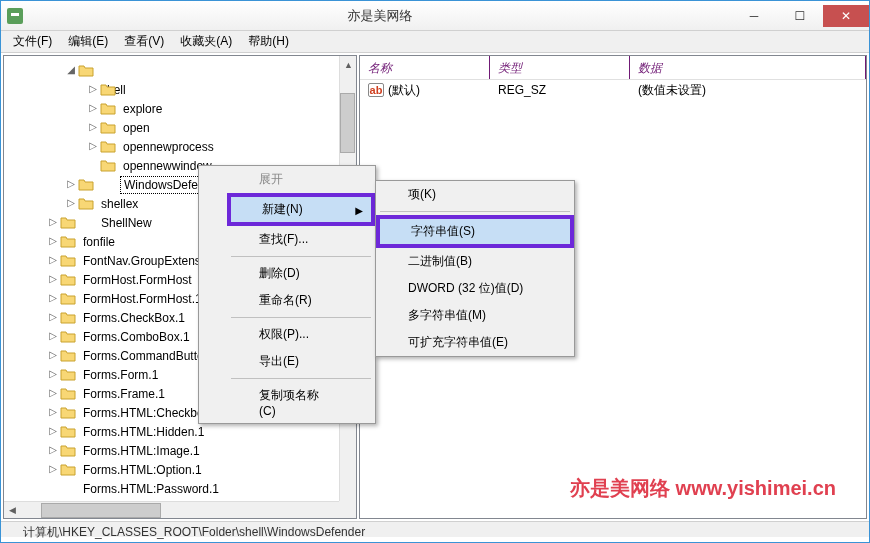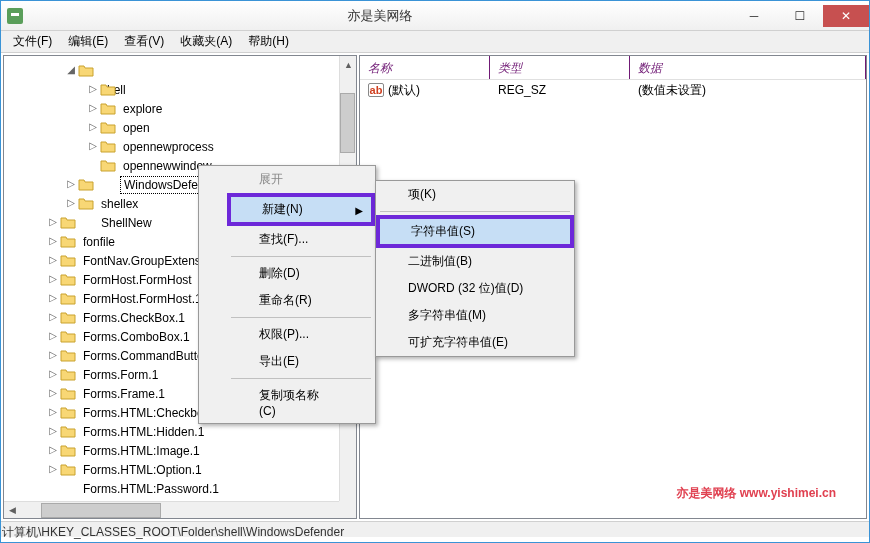--- a/index.html
+++ b/index.html
@@ -36,29 +36,29 @@
 .list-row { display: flex; height: 20px; align-items: center; }
 .list-cell { padding: 2px 8px; display: flex; align-items: center; }
 .ab-icon { width: 16px; height: 14px; display: inline-flex; align-items: center; justify-content: center; font-size: 11px; font-weight: bold; color: #d04020; border: 1px solid #888; border-radius: 2px; margin-right: 4px; background: #fff; }
 .context-menu { position: absolute; background: #f0f0f0; border: 1px solid #999; box-shadow: 2px 2px 4px rgba(0,0,0,0.3); z-index: 100; }
 .ctx-item { padding: 5px 40px 5px 32px; cursor: default; position: relative; }
 .ctx-item.disabled { color: #888; }
 .ctx-item.highlighted { background: #c6def5; border: 4px solid #6d28d9; padding: 4px 39px 4px 31px; }
 .ctx-sep { height: 1px; background: #c0c0c0; margin: 3px 4px; }
 .ctx-arrow { position: absolute; right: 8px; top: 50%; transform: translateY(-50%); font-size: 10px; }
 .submenu { position: absolute; left: 176px; top: 14px; background: #f0f0f0; border: 1px solid #999; box-shadow: 2px 2px 4px rgba(0,0,0,0.3); width: 200px; }
-.statusbar { height: 16px; background: #f0f0f0; border-top: 1px solid #d0d0d0; padding: 2px 1px; color: #333; }
+.statusbar { height: 16px; background: #f0f0f0; border-top: 1px solid #d0d0d0; padding: 2px 22px; color: #333; }
 .scroll-v { position: absolute; right: 0; top: 0; bottom: 17px; width: 17px; background: #f0f0f0; border-left: 1px solid #ddd; }
 .scroll-h { position: absolute; bottom: 0; left: 0; right: 17px; height: 17px; background: #f0f0f0; border-top: 1px solid #ddd; display: flex; align-items: center; }
 .scroll-thumb { background: #cdcdcd; border: 1px solid #aaa; }
 .scroll-v .scroll-thumb { width: 15px; height: 60px; margin-top: 20px; }
 .scroll-h .scroll-thumb { height: 15px; width: 120px; margin-left: 20px; }
 .scroll-btn { width: 17px; height: 17px; display: flex; align-items: center; justify-content: center; color: #606060; font-size: 9px; }
 .scroll-corner { position: absolute; right: 0; bottom: 0; width: 17px; height: 17px; background: #f0f0f0; }
-.watermark { position: absolute; bottom: 16px; right: 30px; color: #e04050; font-size: 12px; font-weight: bold; z-index: 50; }
+.watermark { position: absolute; bottom: 16px; right: 30px; color: #e04050; font-size: 20px; font-weight: bold; z-index: 50; }
 </style>
 </head>
 <body>
 
 <div class="titlebar">
   <span class="title-icon"></span>
   <span class="title-text">亦是美网络</span>
   <div class="win-controls">
     <div class="win-btn min">─</div>
     <div class="win-btn max">☐</div>

